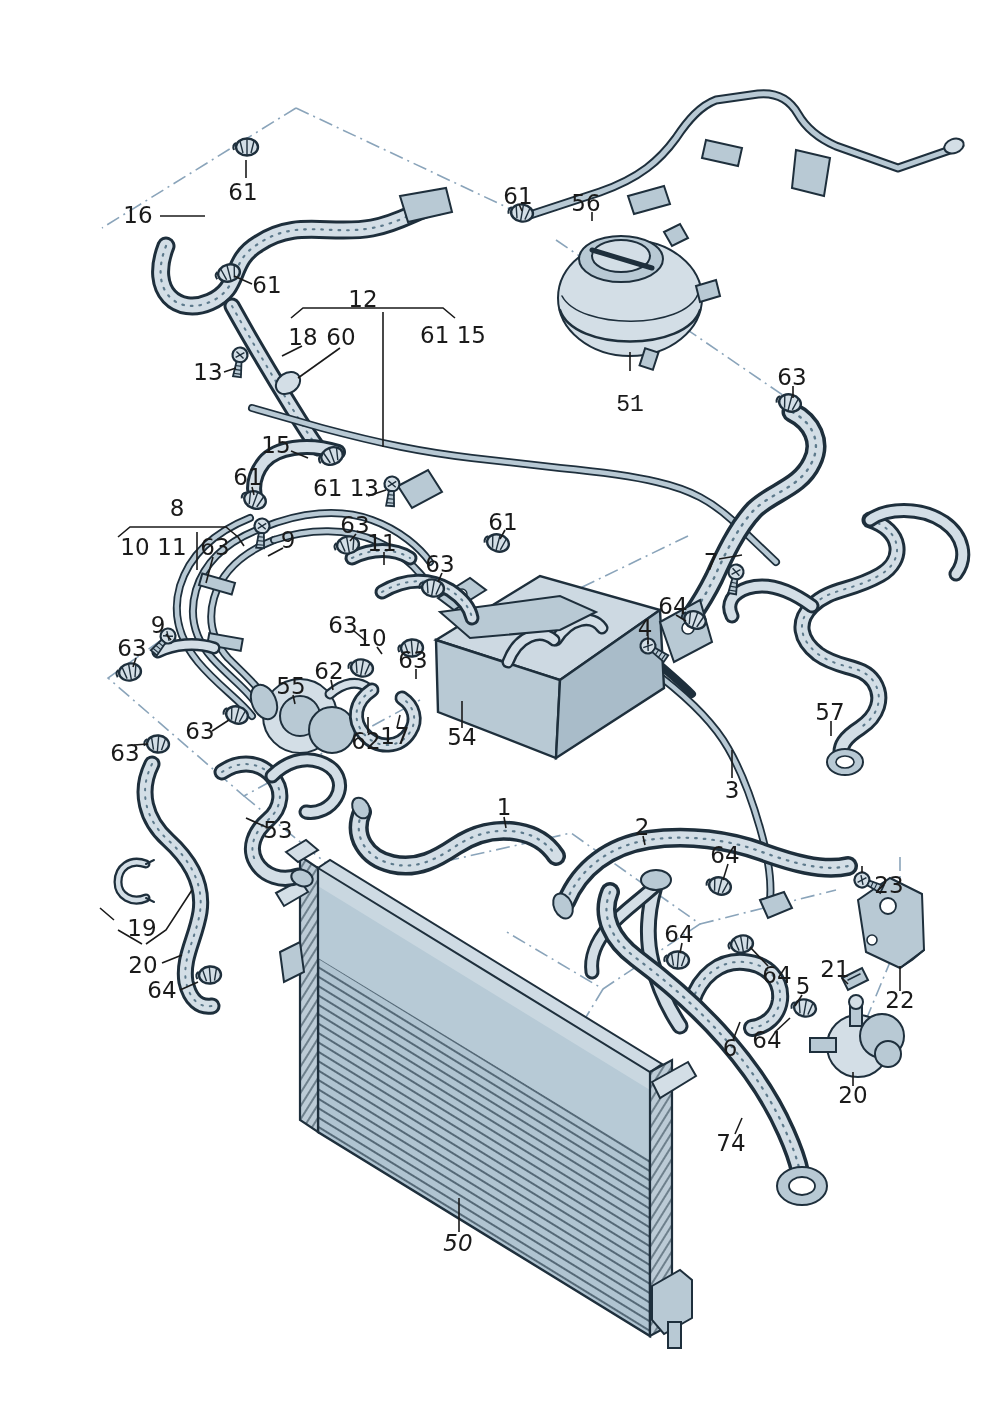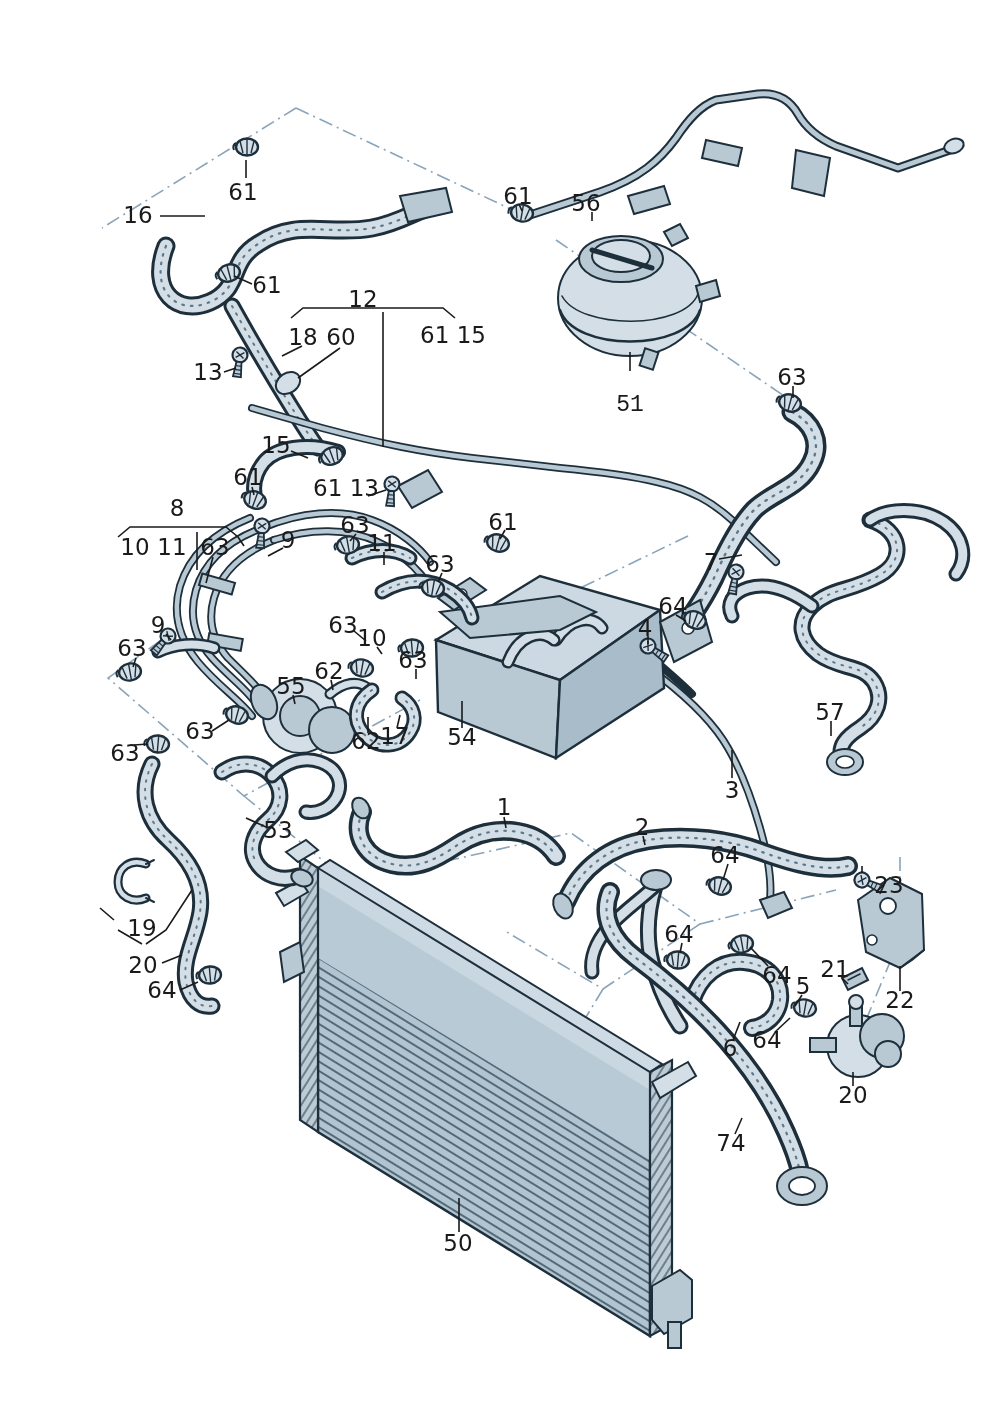--- a/index.html
+++ b/index.html
@@ -438,16 +438,16 @@
       <div class="part-label" style="left: 679px; top: 934px;">64</div>
       <div class="part-label" style="left: 777px; top: 975px;">64</div>
       <div class="part-label" style="left: 803px; top: 986px;">5</div>
       <div class="part-label" style="left: 767px; top: 1040px;">64</div>
       <div class="part-label" style="left: 730px; top: 1048px;">6</div>
       <div class="part-label" style="left: 835px; top: 969px;">21</div>
       <div class="part-label" style="left: 889px; top: 857px; margin-top: 28px;">23</div>
       <div class="part-label" style="left: 900px; top: 1000px;">22</div>
       <div class="part-label" style="left: 853px; top: 1095px;">20</div>
       <div class="part-label" style="left: 731px; top: 1143px;">74</div>
-      <div class="part-label" style="left: 458px; top: 1243px;">50</div>
+      <div class="part-label" style="left: 458px; top: 1243px; font-style: italic;">50</div>
     </div>
 
 </div>
 
 </body></html>

